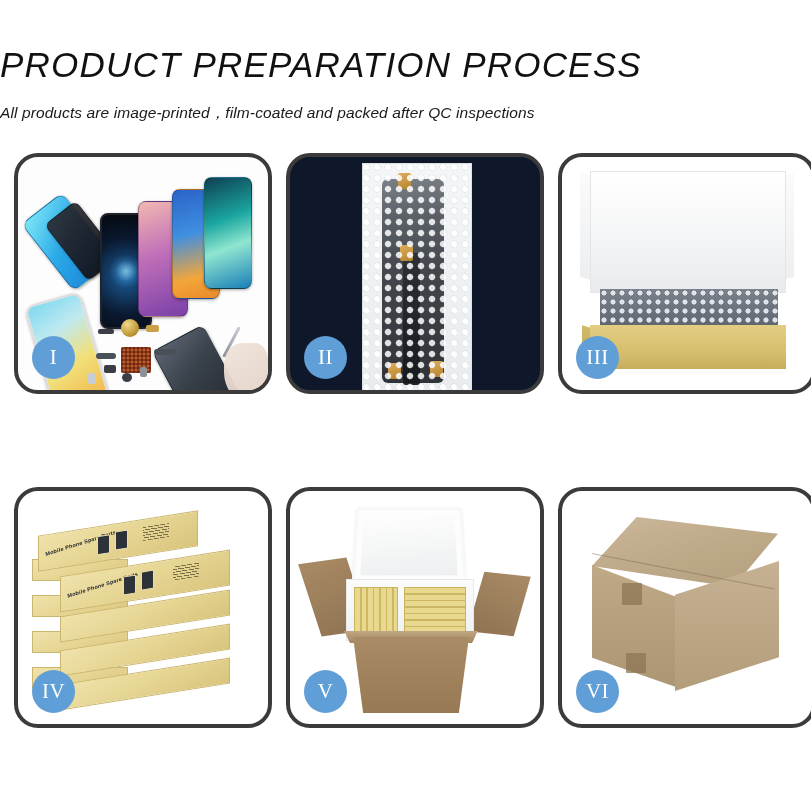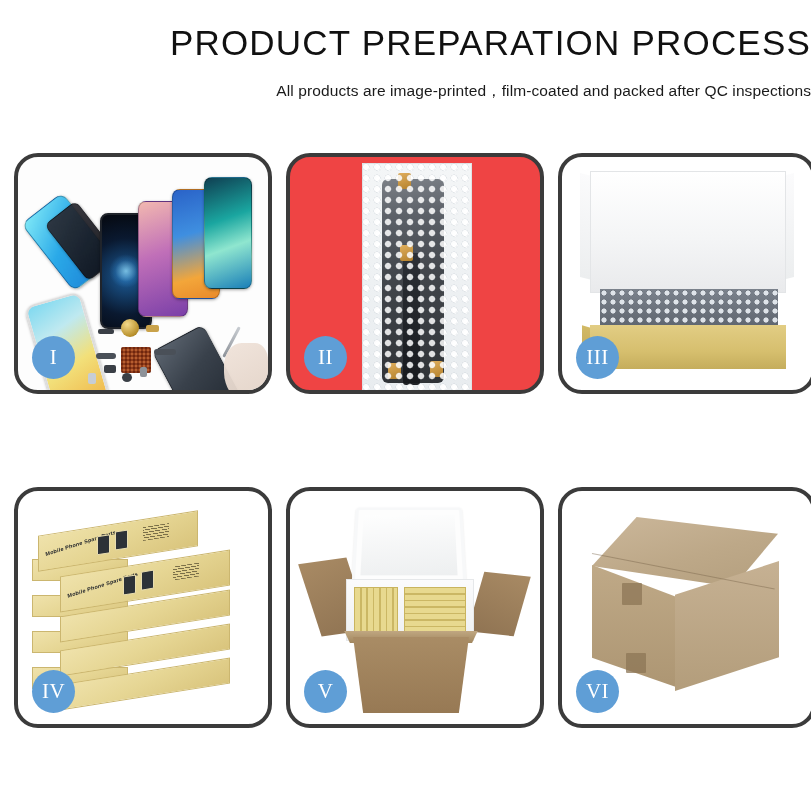--- a/index.html
+++ b/index.html
@@ -5,21 +5,21 @@
   * { box-sizing: border-box; margin: 0; padding: 0; }
   html, body {
     width: 811px; height: 811px;
     background: #ffffff;
     font-family: "Liberation Sans", sans-serif;
     overflow: hidden;
   }
   .page { position: relative; width: 811px; height: 811px; background:#fff; }
 
   
-  .header { padding-top: 24px; text-align: right; }
+  .header { padding-top: 46px; text-align: left; font-style: italic; }
   .title {
     font-size: 35px; font-weight: 400; letter-spacing: 1.2px;
     color: #111; font-family: "Liberation Sans", sans-serif;
     line-height: 1.1;
   }
   .subtitle {
     margin-top: 18px; font-size: 15.5px; color: #1a1a1a;
     font-family: "Liberation Sans", sans-serif; letter-spacing: .1px;
   }
 
@@ -128,21 +128,21 @@
     background: linear-gradient(180deg,#c9cdd2,#8d9299);
     transform: rotate(28deg); border-radius:2px;
   }
   .hand {
     position:absolute; left:206px; top:186px; width:44px; height:58px;
     background: linear-gradient(150deg,#f0e3da,#e2d2c6); border-radius:40% 30% 45% 50%;
     opacity:.95;
   }
 
   
-  .p2 { background:#ef4444;text-align:right; }
+  .p2 { background:#0f172a;text-align:right; }
   .bubblebag {
     position:absolute; left:72px; top:6px; width:110px; height:232px;
     background:
       radial-gradient(circle at 4px 4px, rgba(255,255,255,.95) 2.4px, rgba(205,212,218,.45) 3.2px, transparent 3.6px) 0 0/11px 11px,
       linear-gradient(180deg,#f4f6f7,#e8ecef);
     border:1px solid #dfe3e6;
   }
   .screen2 {
     position:absolute; left:92px; top:22px; width:62px; height:204px;
     background: linear-gradient(175deg,#6e737a 0%, #4c5159 18%, #30343a 45%, #1b1e22 100%);

